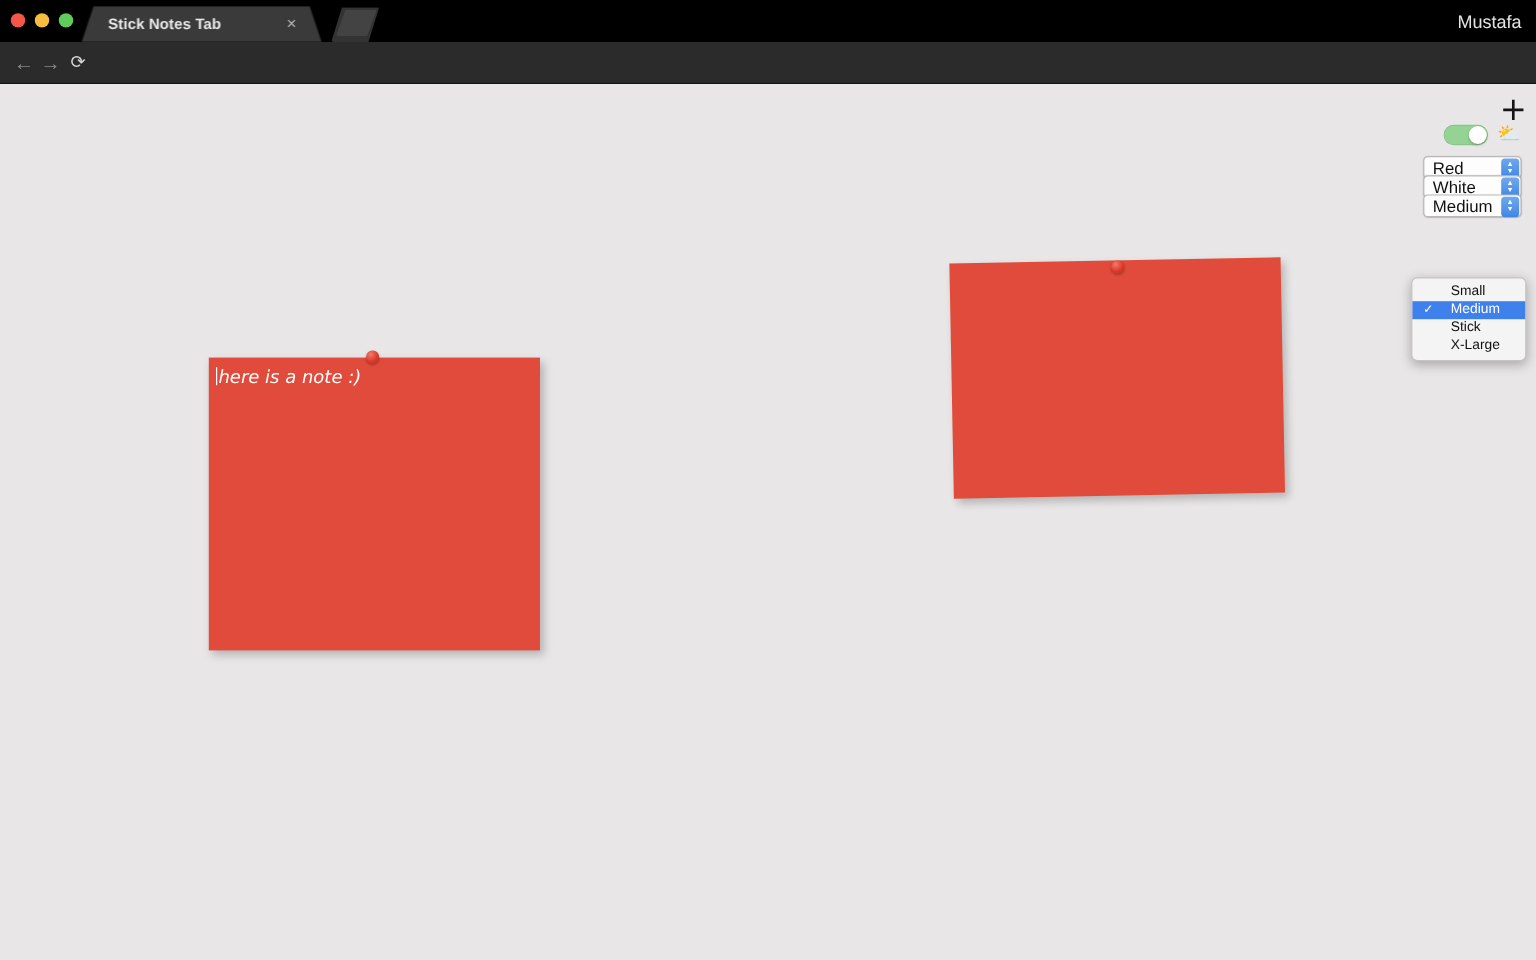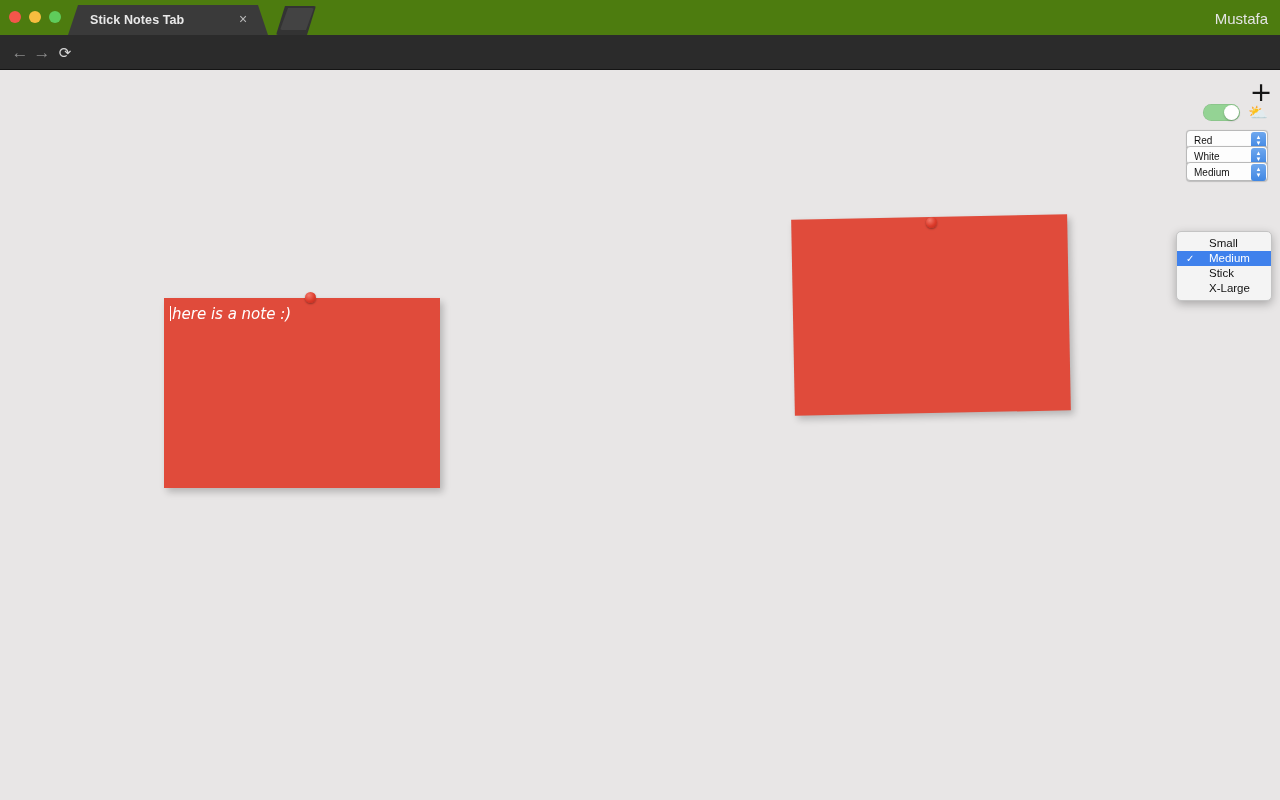--- a/index.html
+++ b/index.html
@@ -8,21 +8,21 @@
     overflow: hidden;
     font-family: "Liberation Sans", sans-serif;
     background: #e8e6e6;
   }
 
   
   .browser { position: absolute; inset: 0; }
 
   .titlebar {
     position: absolute; top: 0; left: 0; width: 1280px; height: 35px;
-    background: #4d7c0f;
+    background: #000000;
   }
   .traffic {
     position: absolute; top: 11px; left: 9px;
     display: flex; gap: 8px; align-items: center;
   }
   .light { width: 12px; height: 12px; border-radius: 50%; display: block; }
   .light.red    { background: #f5564a; }
   .light.yellow { background: #f7bd3f; }
   .light.green  { background: #5fcc5b; }
 
@@ -156,21 +156,21 @@
   .sel {
     position: absolute; right: 0; width: 82px; height: 19px;
     background: #fdfdfd; border: .5px solid #b9b9b9; border-radius: 4px;
     box-shadow: 0 .5px 1px rgba(0,0,0,.18);
   }
   .sel-color { top: 26px; }
   .sel-font  { top: 42px; }
   .sel-size  { top: 58px; }
   .sel-label {
     position: absolute; left: 7px; top: 2px;
-    font-size: 10px; color: #111; line-height: 15px;
+    font-size: 14px; color: #111; line-height: 15px;
   }
   .sel-arrows {
     position: absolute; right: 1px; top: 1px;
     width: 15px; height: 17px; border-radius: 3px;
     background: linear-gradient(#6fa8ee, #3f86e3);
     display: flex; flex-direction: column;
     align-items: center; justify-content: center; gap: 1px;
     color: #fff;
   }
   .sel-arrows span { font-size: 6px; line-height: 5px; display: block; }
@@ -212,21 +212,21 @@
     display: inline-block; width: 1px; height: 15px;
     background: #fff; vertical-align: -2px; margin-right: 1px;
   }
   .pin {
     position: absolute;
     width: 11px; height: 11px; border-radius: 50%;
     background: radial-gradient(circle at 35% 30%, #f4796b 0%, #dc3a2a 55%, #b42a1d 100%);
     box-shadow: 0 1px 2px rgba(0,0,0,.35);
   }
 
-  #note-one { left: 164px; top: 227px; width: 276px; height: 190px; }
+  #note-one { left: 174px; top: 227px; width: 276px; height: 244px; }
   #pin-one  { left: 305px; top: 221px; }
 
   #note-two {
     left: 793px; top: 146px; width: 276px; height: 196px;
     transform: rotate(-1.1deg);
   }
   #pin-two  { left: 926px; top: 146px; }
 </style>
 </head>
 <body>

